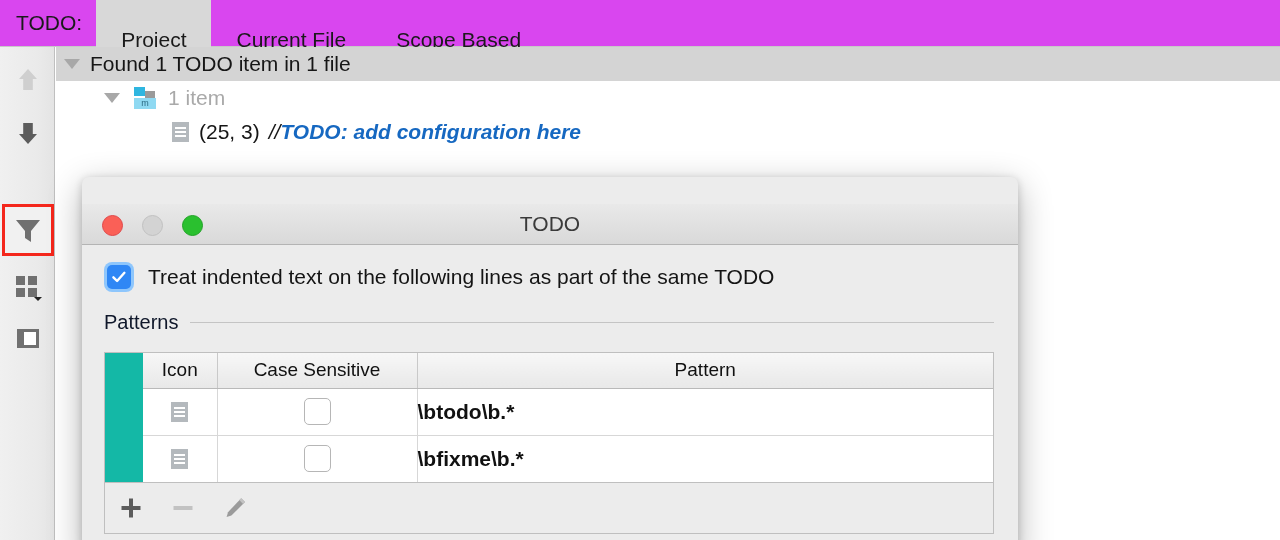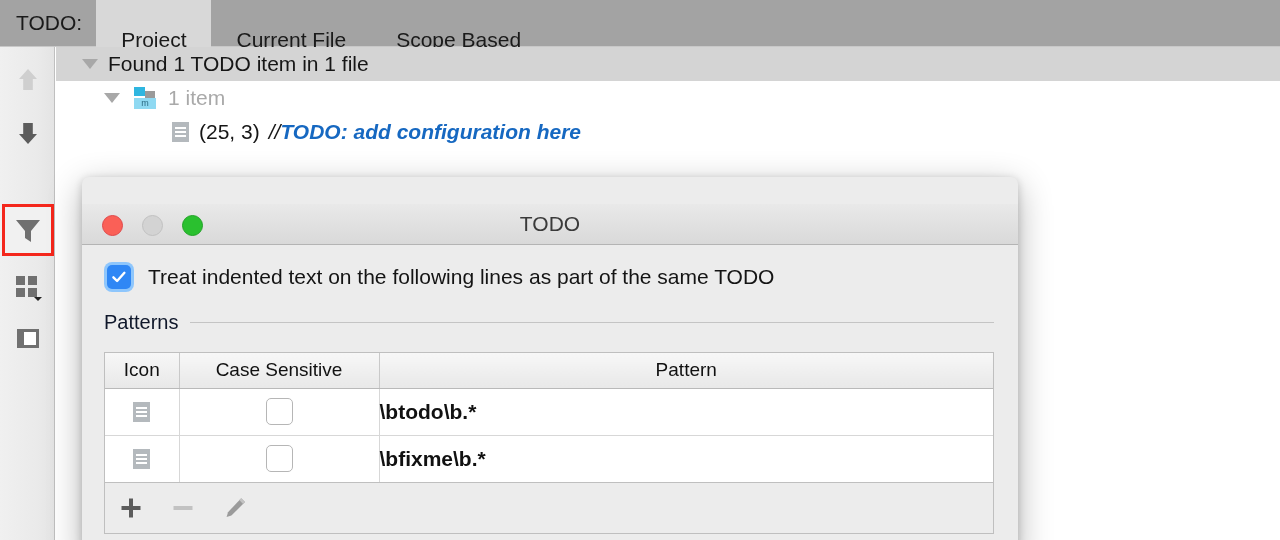--- a/index.html
+++ b/index.html
@@ -21,21 +21,21 @@
     height: 540px;
     overflow: hidden;
   }
 
   
   .tabbar {
     position: absolute;
     left: 0; top: 0;
     width: 1280px;
     height: 47px;
-    background: #a3a3a3;
+    background: #d946ef;
     border-bottom: 1px solid #c8c8c8;
     box-sizing: border-box;
     display: flex;
     align-items: center;
   }
   .tabbar-label {
     font-size: 21px;
     color: #1a1a1a;
     padding: 0 14px 0 16px;
     line-height: 46px;
@@ -262,22 +262,23 @@
     flex: 1 1 auto;
     height: 1px;
     background: #c4c4c4;
     margin-left: 12px;
   }
 
   
   .table-wrap {
     margin: 18px 24px 0 22px;
     border: 1px solid #bfbfbf;
-    background: #a16207;
-    box-sizing: border-box;
+    background: #14b8a6;
+    box-sizing: border-box;
+    padding-left: 38px;
   }
   .tbl {
     width: 100%;
     border-collapse: collapse;
     table-layout: fixed;
   }
   .tbl th {
     background: linear-gradient(to bottom, #f7f7f7 0%, #e8e8e8 100%);
     border-bottom: 1px solid #b9b9b9;
     border-right: 1px solid #c9c9c9;
@@ -388,21 +389,21 @@
       <svg class="glyph" width="28" height="28" viewBox="0 0 28 28">
         <rect x="3" y="5" width="22" height="19" fill="#707070"></rect>
         <rect x="10" y="8" width="12" height="13" fill="#ffffff"></rect>
       </svg>
     </div>
 
   </div>
 
   <div class="results">
 
-    <div class="tree-row root" style="padding-left:26px;">
+    <div class="tree-row root" style="padding-left:8px;">
       <div class="triangle"></div>
       <span class="row-text" style="margin-left:10px;">Found 1 TODO item in 1 file</span>
     </div>
 
     <div class="tree-row" style="padding-left:48px;">
       <div class="triangle"></div>
       <div class="file-icon" style="margin-left:14px;">
         <div class="sq-a"></div>
         <div class="sq-b"></div>
         <div class="label-box">m</div>

